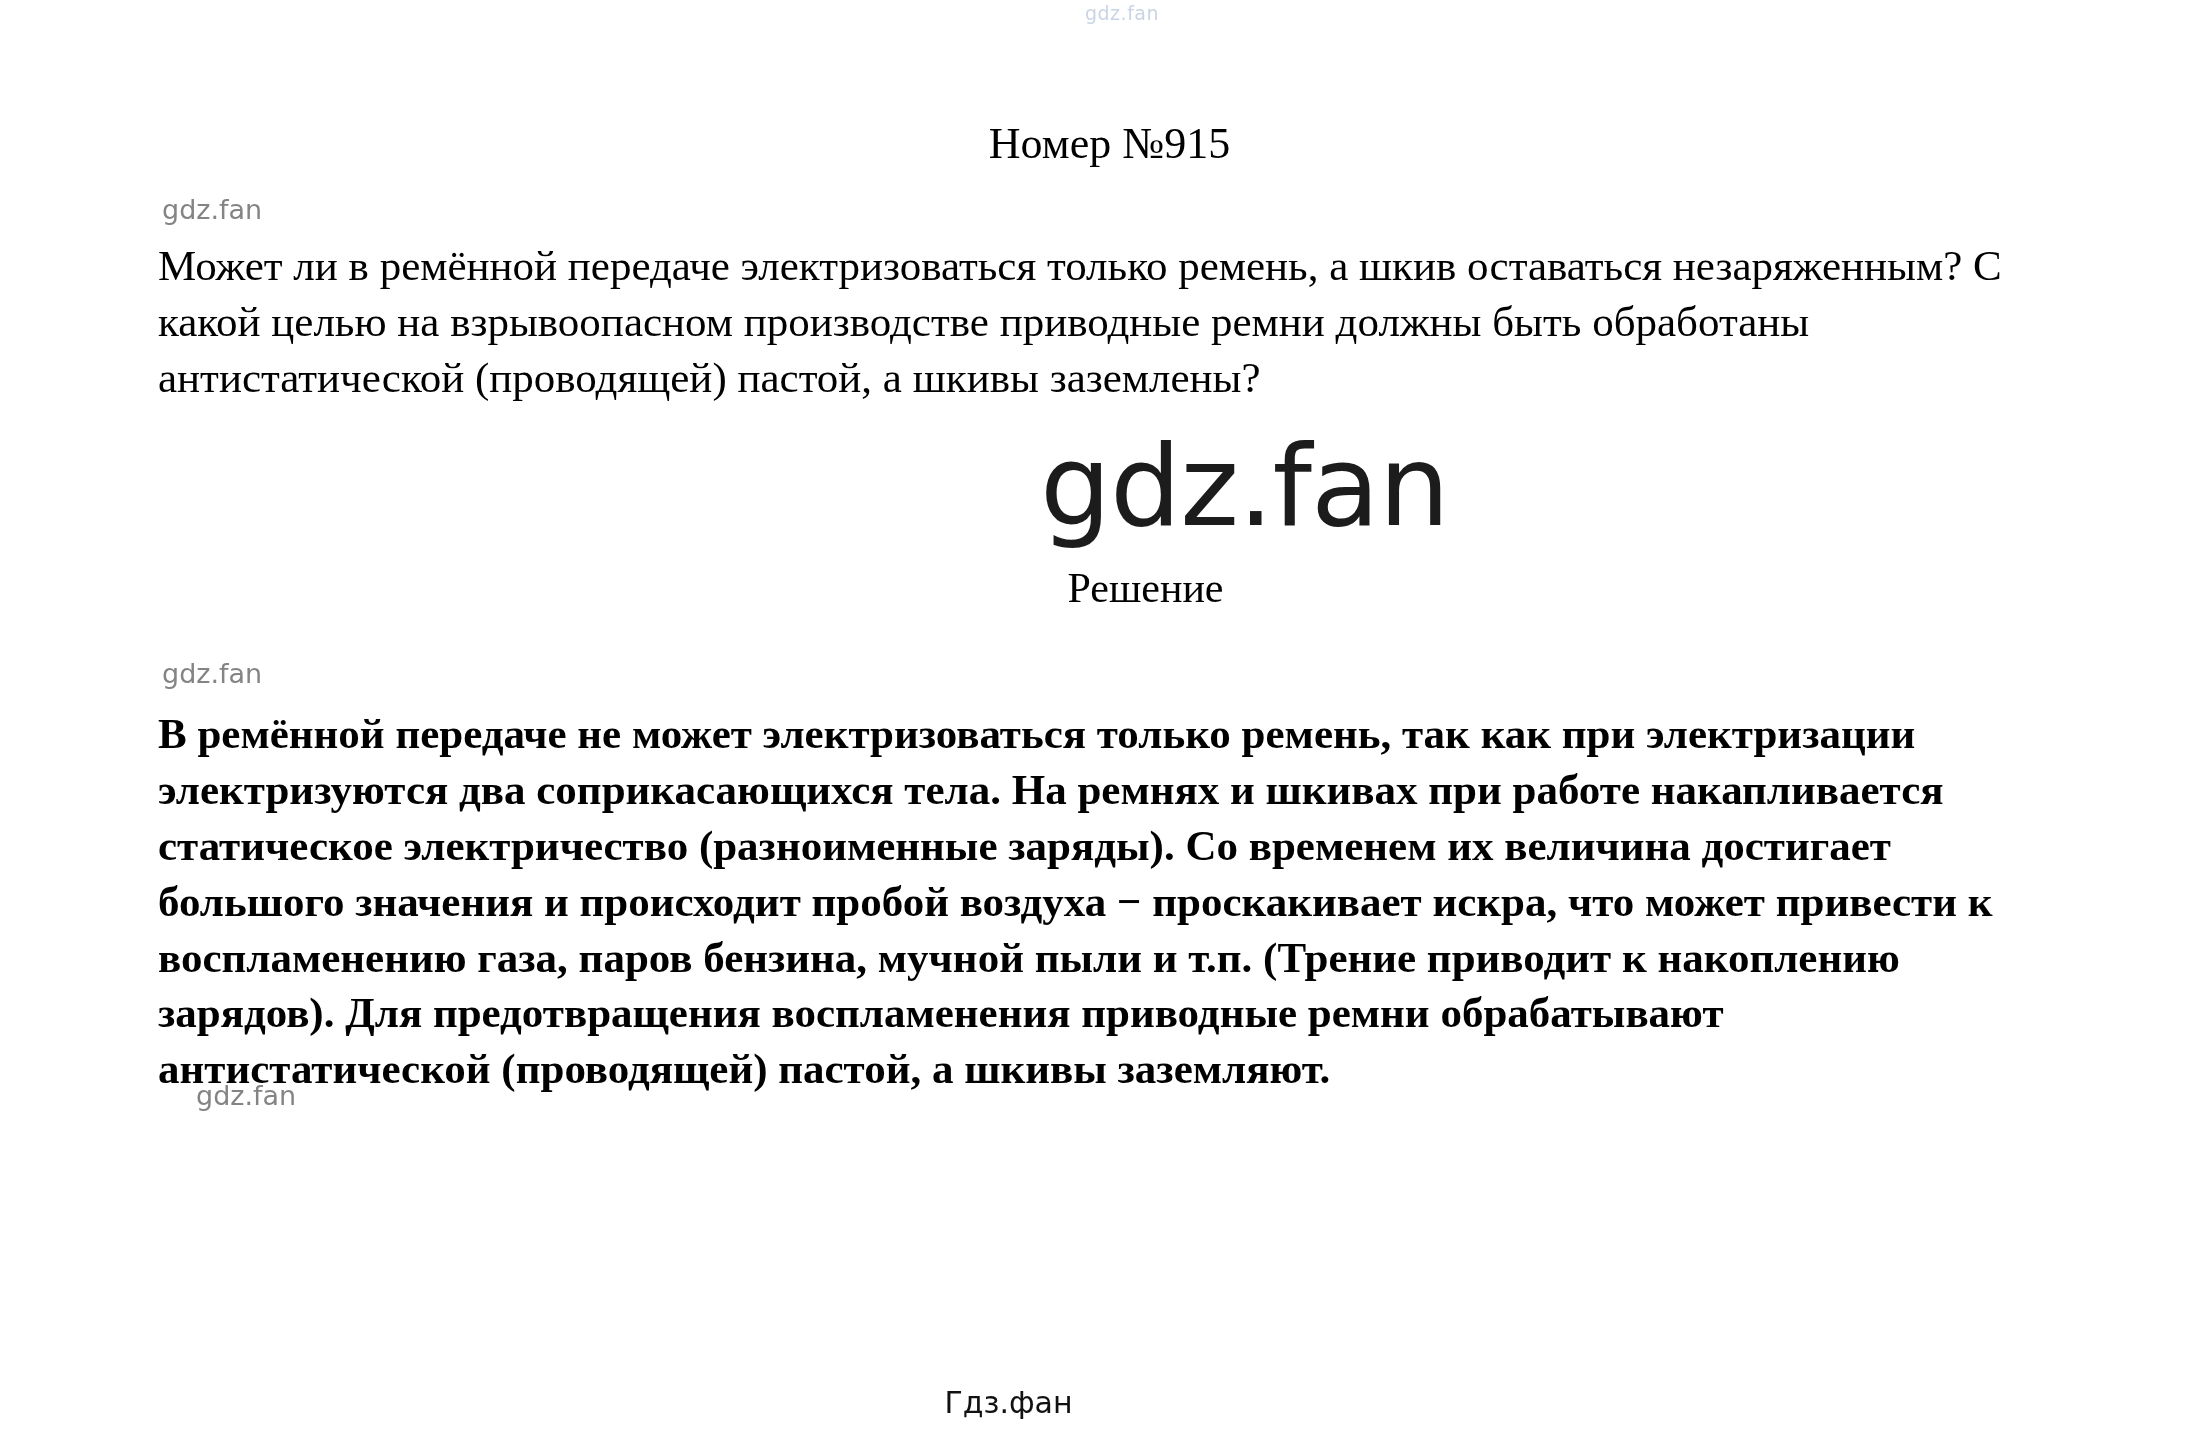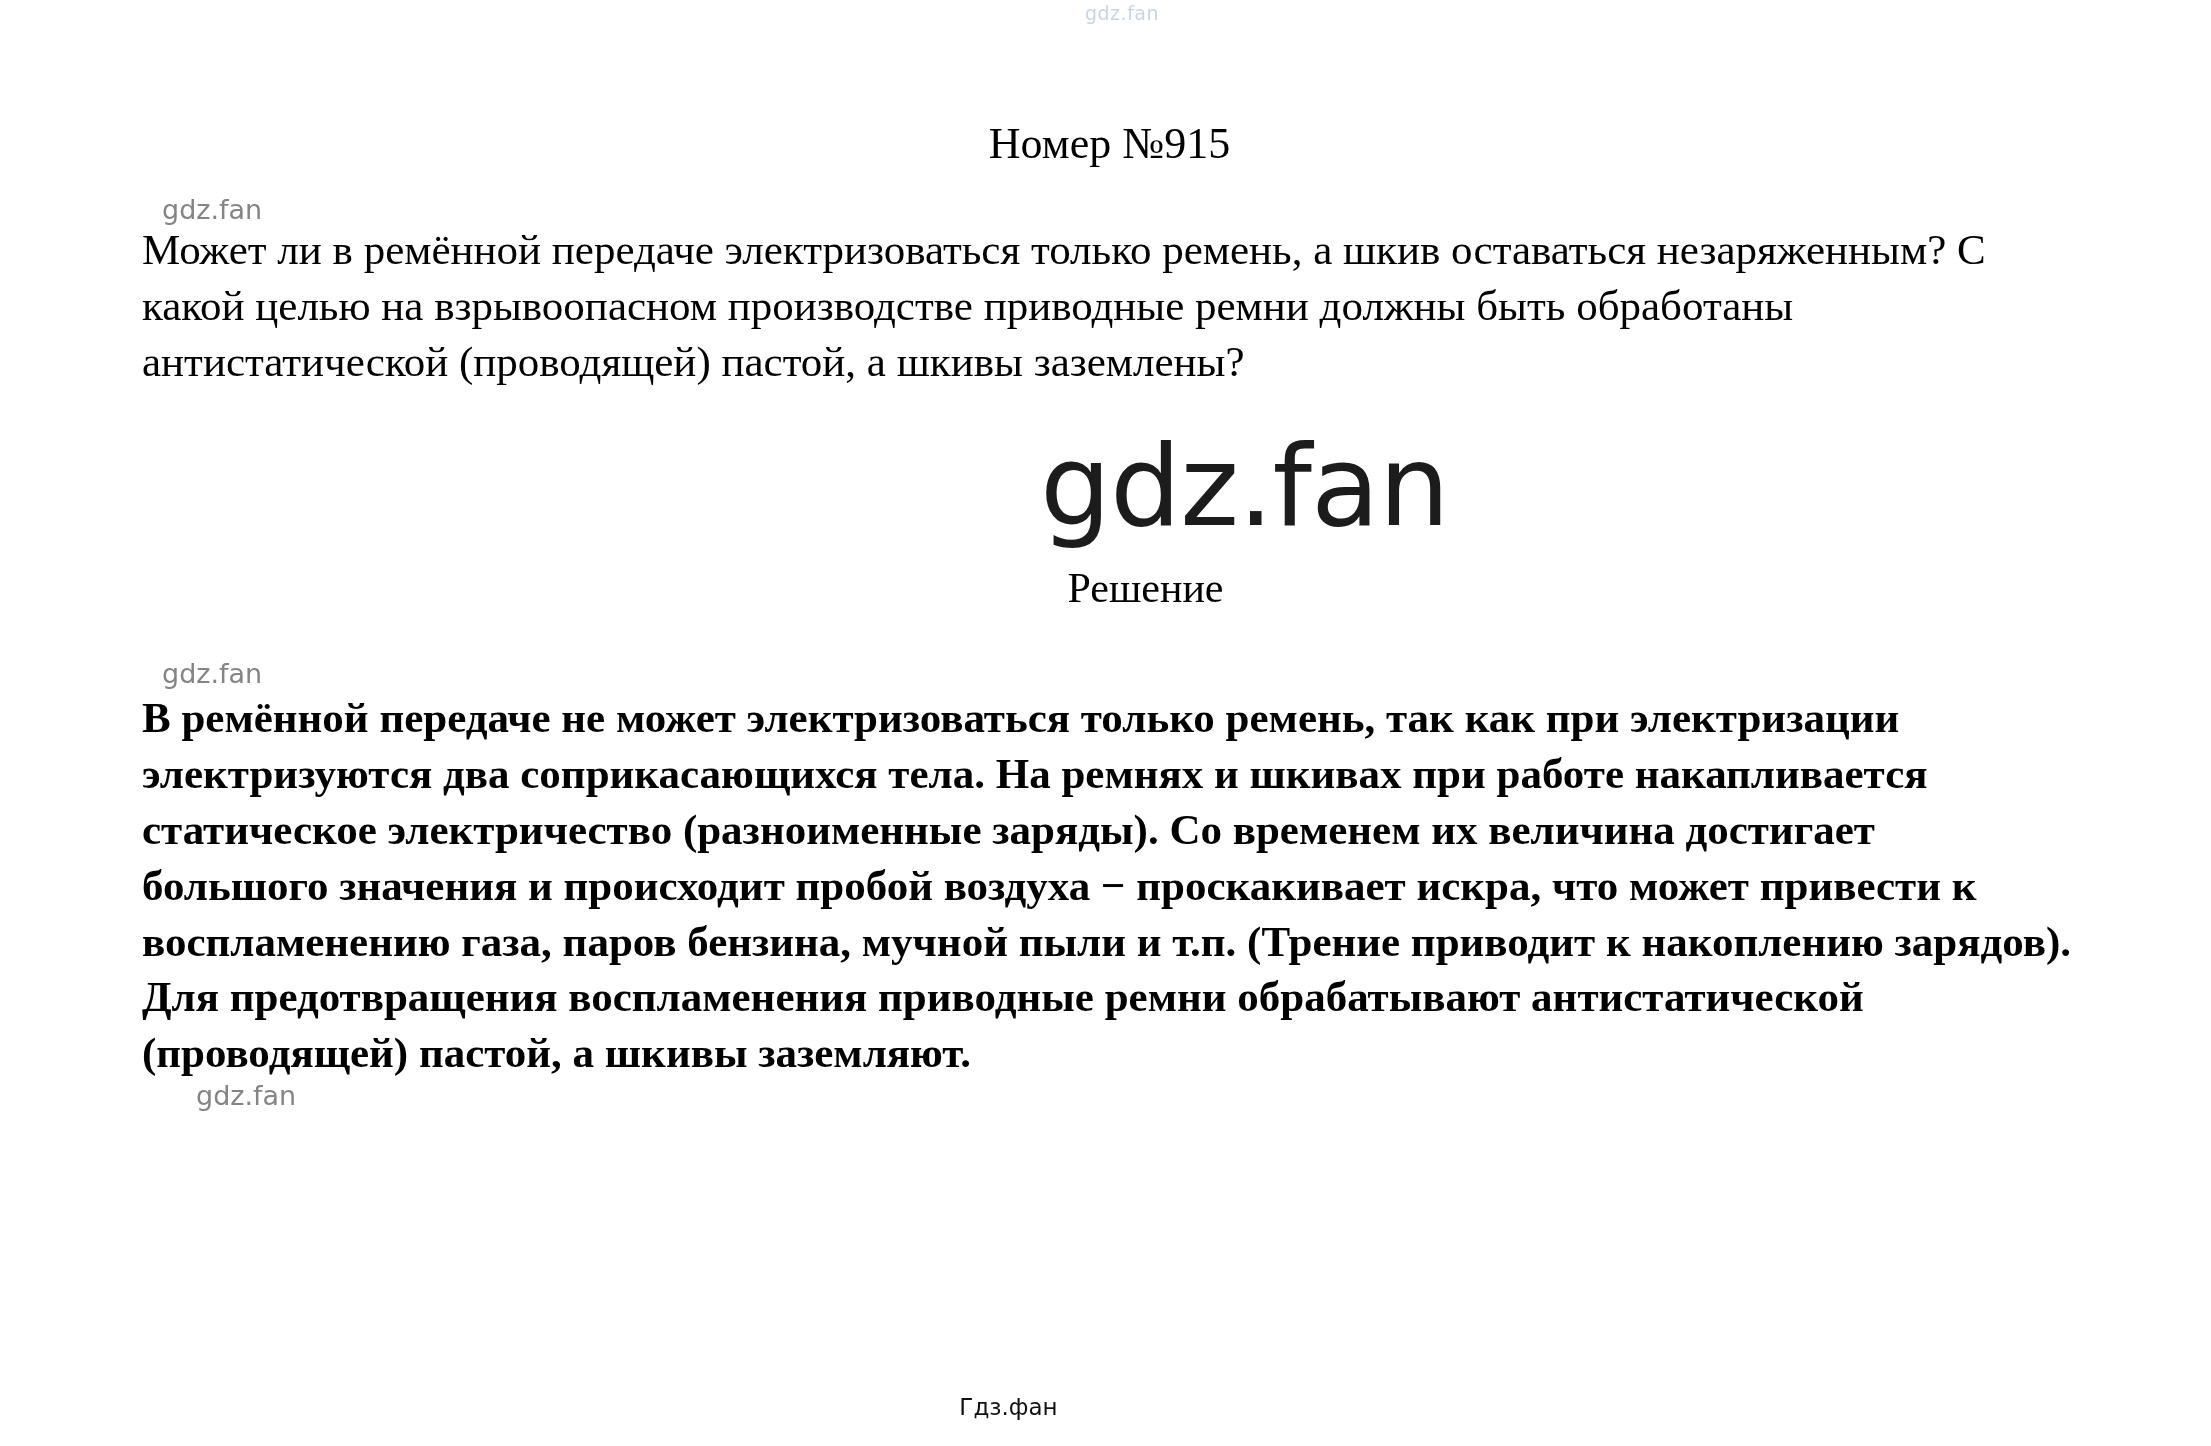--- a/index.html
+++ b/index.html
@@ -83,31 +83,31 @@
     left: 142px;
     width: 1930px;
     font-size: 43px;
     line-height: 1.30;
     text-align: left;
   }
   .block.question { top: 222px; }
   .block.answer { top: 690px; font-weight: bold; }
 
   .block p {
-    margin: 0;
+    margin: 16px;
   }
 
   .footer {
     position: absolute;
     left: 0;
     bottom: 26px;
     width: 2017px;
     text-align: center;
     font-family: "DejaVu Sans", sans-serif;
-    font-size: 23px;
+    font-size: 30px;
     color: #111111;
   }
 </style>
 </head>
 <body>
 
 <div class="page">
 
   <div class="wm-top">gdz.fan</div>
 

